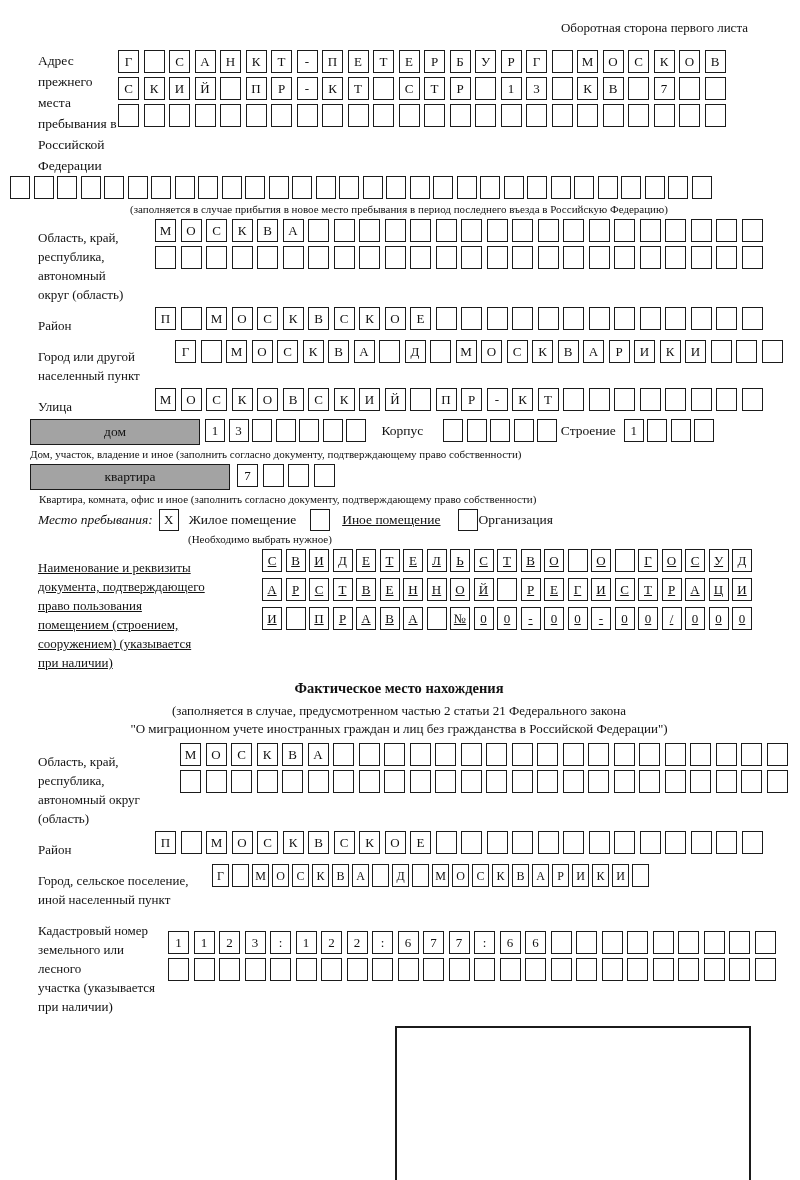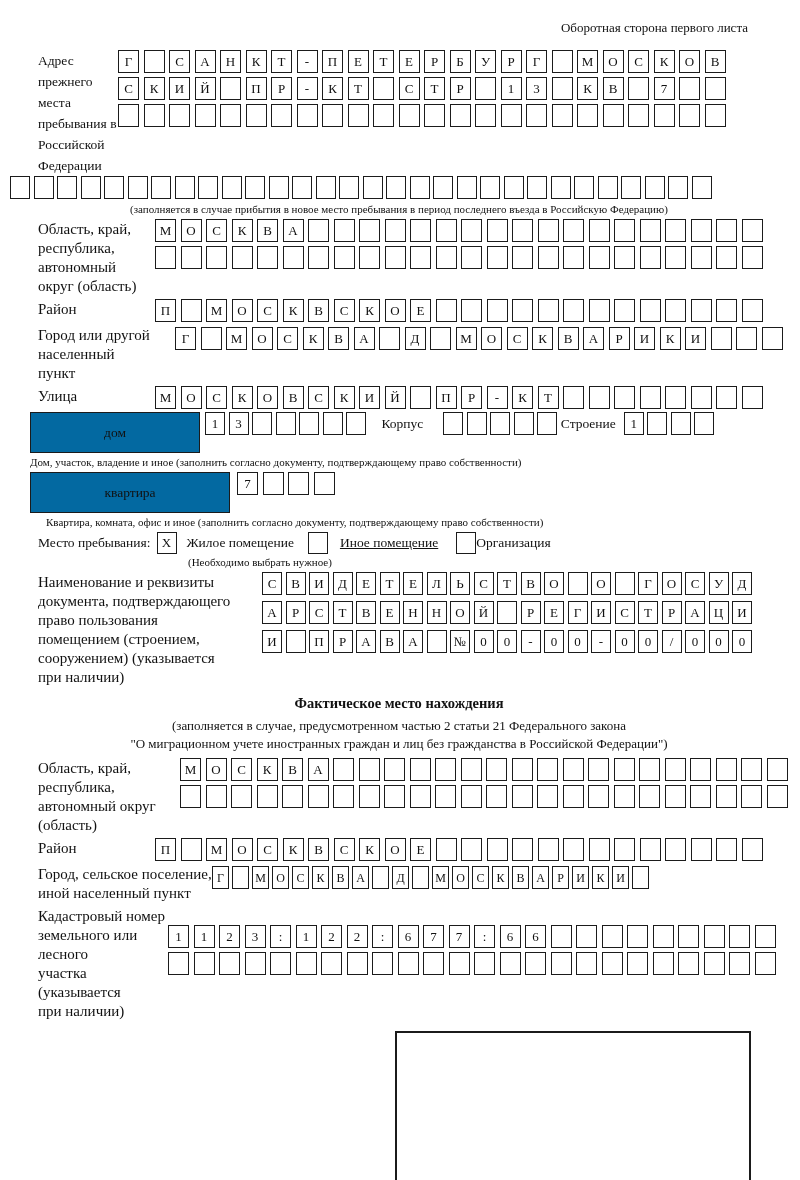--- a/index.html
+++ b/index.html
@@ -8,28 +8,28 @@
   .top-right{text-align:right;font-size:13px;margin-right:22px;margin-bottom:14px;}
   
   .cells{display:flex;flex-wrap:nowrap;}
   .cell{box-sizing:border-box;width:21px;height:23px;border:1.6px solid #1b1b1b;margin-right:4.5px;
         display:flex;align-items:center;justify-content:center;font-size:13px;line-height:1;background:#fff;flex-shrink:0;}
   .tight .cell{width:20px;margin-right:3.5px;}
   .small .cell{width:17px;margin-right:3px;font-size:12px;}
   .cellrow{margin-bottom:4px;}
   
   .frow{display:flex;align-items:flex-start;margin-bottom:3px;}
-  .flabel{flex-shrink:0;font-size:15px;line-height:19px;white-space:pre-line;padding-left:10px;box-sizing:border-box;padding-top:1px;}
+  .flabel{flex-shrink:0;font-size:13px;line-height:19px;white-space:pre-line;padding-left:10px;box-sizing:border-box;padding-top:1px;margin-top:8px;}
   .w127{width:127px;} .w152{width:152px;} .w184{width:184px;} .w234{width:234px;} .w140{width:140px;}
   .addr{display:flex;align-items:flex-start;}
   .addr-label{width:90px;flex-shrink:0;font-size:13.5px;line-height:21px;padding-left:10px;box-sizing:border-box;}
   .note{font-size:11px;text-align:center;margin:2px 0 4px 0;}
   .h2{font-size:14.5px;font-weight:bold;text-align:center;margin:5px 0 6px 0;}
   .subnote{font-size:13px;text-align:center;margin:0 0 2px 0;}
-  .wbox{box-sizing:border-box;border:1.6px solid #1b1b1b;height:41px;display:flex;align-items:center;justify-content:center;font-size:13.5px;background:#0369a1;flex-shrink:0;}
+  .wbox{box-sizing:border-box;border:1.6px solid #1b1b1b;height:26px;display:flex;align-items:center;justify-content:center;font-size:13.5px;background:#a3a3a3;flex-shrink:0;}
   .inline-label{font-size:13.5px;padding-top:4px;flex-shrink:0;}
   .chkrow{display:flex;align-items:center;margin:4px 0 2px 0;font-size:13.5px;}
   .chk{box-sizing:border-box;width:20px;height:22px;border:1.6px solid #1b1b1b;display:flex;align-items:center;justify-content:center;font-size:13px;flex-shrink:0;background:#fff;}
   .stamp-box{box-sizing:border-box;border:2px solid #1b1b1b;width:356px;height:174px;margin-left:367px;margin-top:10px;background:#fff;}
   .stamp-caption{width:410px;margin-left:356px;text-align:center;font-size:13px;line-height:19px;margin-top:4px;white-space:pre-line;}
 </style>
 </head>
 <body>
 
 <div class="page">
@@ -340,34 +340,34 @@
 
   <div class="frow" style="margin-top:4px;">
     <div class="wbox" style="width:200px;margin-left:2px;">квартира</div>
     <div class="cells" style="margin-left:7px;">
         <span class="cell">7</span>
         <span class="cell"></span>
         <span class="cell"></span>
         <span class="cell"></span>
       </div>
   </div>
-  <div class="note" style="text-align:left;margin-left:18px;">Квартира, комната, офис и иное (заполнить согласно документу, подтверждающему право собственности)</div>
+  <div class="note" style="text-align:left;margin-left:11px;">Квартира, комната, офис и иное (заполнить согласно документу, подтверждающему право собственности)</div>
 
   <div class="chkrow">
-    <span style="padding-left:10px;">Место пребывания:</span>
+    <span style="padding-left:10px;font-style:italic;">Место пребывания:</span>
     <span class="chk" style="margin-left:6px;">X</span>
     <span style="margin-left:10px;">Жилое помещение</span>
     <span class="chk" style="margin-left:14px;"></span>
     <span style="margin-left:12px;text-decoration:underline;">Иное помещение</span>
     <span class="chk" style="margin-left:18px;"></span>
     <span style="">Организация</span>
   </div>
   <div class="note" style="text-align:left;margin-left:160px;">(Необходимо выбрать нужное)</div>
 
-  <div class="frow" style="margin-top:3px;">
+  <div class="frow" style="margin-top:3px;text-decoration:underline;">
     <div class="flabel w234">Наименование и реквизиты
 документа, подтверждающего
 право пользования
 помещением (строением,
 сооружением) (указывается
 при наличии)</div>
     <div>
       <div class="cells tight" style="margin-bottom:6px;">
           <span class="cell">С</span>
           <span class="cell">В</span>

